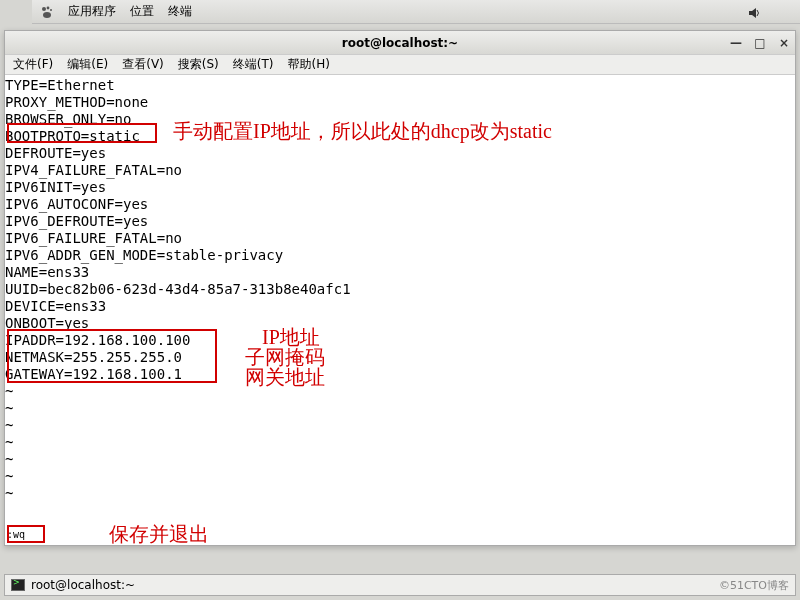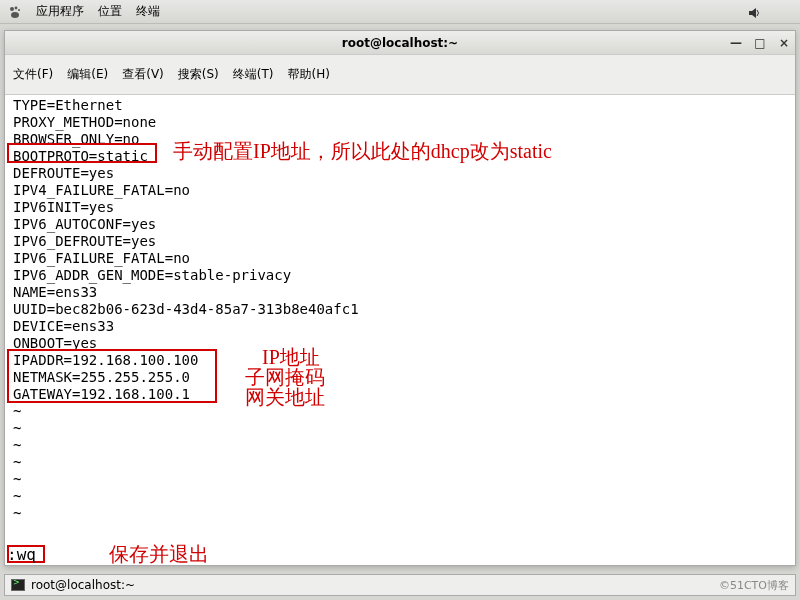--- a/index.html
+++ b/index.html
@@ -12,20 +12,21 @@
     position: relative;
   }
   .topbar {
     height: 24px;
     background: linear-gradient(#e8e8e6, #d6d6d2);
     display: flex;
     align-items: center;
     padding: 0 8px;
     gap: 14px;
     border-bottom: 1px solid #bbb;
+    margin-left: 32px;
   }
   .topbar .spacer { flex: 1; }
   .topbar .right { display: flex; align-items: center; gap: 10px; flex-direction: column; }
   .icon-svg { display: inline-block; vertical-align: middle; }
   .window {
     position: absolute;
     left: 4px; right: 4px;
     top: 30px;
     background: #e8e8e6;
     border: 1px solid #aaa;
@@ -46,34 +47,34 @@
     display: flex; align-items: center; gap: 10px;
   }
   .win-ctrl {
     width: 14px; height: 14px;
     display: flex; align-items: center; justify-content: center;
     font-weight: bold;
     color: #333;
     cursor: pointer;
   }
   .menubar {
-    height: 40px;
+    height: 20px;
     display: flex; align-items: center;
     gap: 14px;
     padding: 0 8px;
     background: #eeeeec;
     border-bottom: 1px solid #ccc;
   }
   .term {
     background: #ffffff;
     color: #000;
     font-family: "DejaVu Sans Mono", "Courier New", monospace;
     font-size: 14px;
     line-height: 17px;
-    padding: 2px 8px;
+    padding: 2px 0;
     height: 470px;
     overflow: hidden;
     position: relative;
   }
   .cfg-line { white-space: pre; }
   .tilde { color: #000; }
   .redbox {
     position: absolute;
     border: 2px solid #d10000;
     pointer-events: none;
@@ -82,21 +83,21 @@
     position: absolute;
     color: #d10000;
     font-family: "SimSun","WenQuanYi",serif;
     font-size: 20px;
     white-space: nowrap;
   }
   .vim-cmd {
     position: absolute;
     bottom: 2px; left: 2px;
     font-family: "DejaVu Sans Mono", monospace;
-    font-size: 16px;
+    font-size: 10px;
   }
   .taskbar {
     position: absolute;
     left: 4px; right: 4px; bottom: 4px;
     height: 22px;
     background: #eeeeec;
     border: 1px solid #aaa;
     display: flex;
     align-items: center;
     padding: 0 6px;

